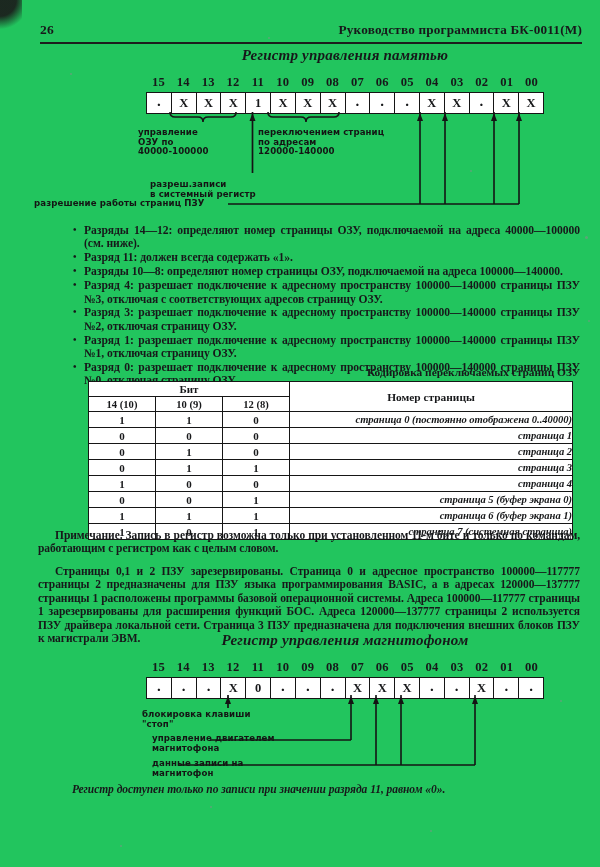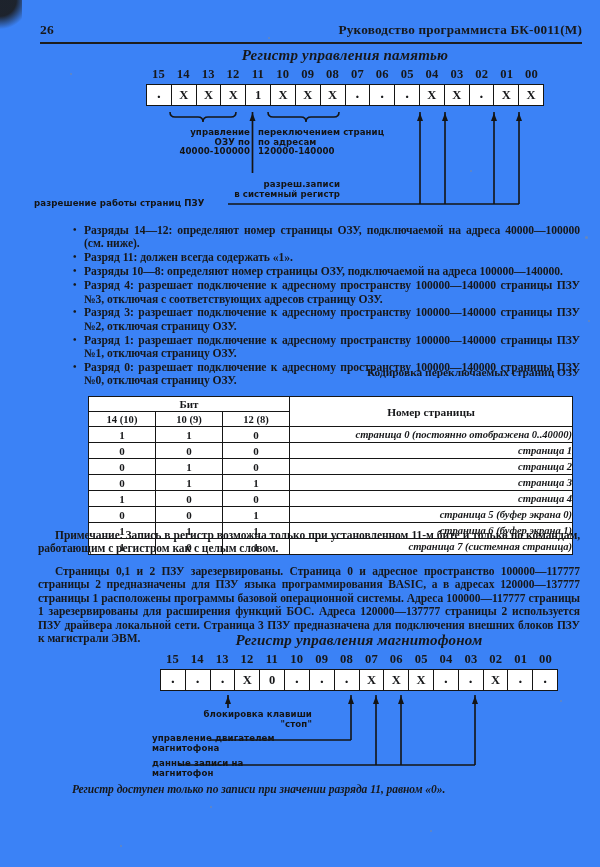--- a/index.html
+++ b/index.html
@@ -11,21 +11,21 @@
     width: 600px;
     height: 867px;
     position: relative;
     font-family: "Liberation Serif", "DejaVu Serif", serif;
     color: #17181a;
     overflow: hidden;
   }
   .page {
     position: absolute;
     inset: 0;
-    background: #3b82f6;
+    background: #22c55e;
   }
   
   .speck {
     position: absolute;
     background: #8d8d8d;
     border-radius: 50%;
     opacity: .55;
   }
   .scan-edge {
     position: absolute;
@@ -63,21 +63,21 @@
   
   .reg-title {
     text-align: center;
     font-style: italic;
     font-weight: bold;
     font-size: 15px;
     letter-spacing: .2px;
   }
   .bit-labels {
     display: flex;
-    margin: 3px auto 2px auto;
+    margin: 11px auto 2px auto;
     font-weight: bold;
     font-size: 12.6px;
   }
   .bit-labels span {
     flex: 1 1 0;
     text-align: center;
     letter-spacing: .2px;
   }
   .bit-row {
     display: flex;
@@ -107,21 +107,21 @@
   }
   .ann-text {
     position: absolute;
     font-family: "DejaVu Sans", "Liberation Sans", sans-serif;
     font-weight: bold;
     font-size: 8.6px;
     line-height: 9.6px;
     letter-spacing: .1px;
     color: #141414;
   }
-  .ann-text.center { text-align: right; }
+  .ann-text.center { text-align: left; }
 
   
   .bullets {
     position: absolute;
     left: 72px; right: 20px;
     font-size: 11.6px;
     line-height: 13.4px;
   }
   .bullets li {
     margin: 0 0 .5px 0;
@@ -297,21 +297,21 @@
         <li>Разряды 10—8: определяют номер страницы ОЗУ, подключаемой на адреса 100000—140000.</li>
         <li>Разряд 4: разрешает подключение к адресному пространству 100000—140000 страницы ПЗУ №3, отключая с соответствующих адресов страницу ОЗУ.</li>
         <li>Разряд 3: разрешает подключение к адресному пространству 100000—140000 страницы ПЗУ №2, отключая страницу ОЗУ.</li>
         <li>Разряд 1: разрешает подключение к адресному пространству 100000—140000 страницы ПЗУ №1, отключая страницу ОЗУ.</li>
         <li>Разряд 0: разрешает подключение к адресному пространству 100000—140000 страницы ПЗУ №0, отключая страницу ОЗУ.</li>
       </ul>
   </div>
 
   <div class="tbl-caption" style="top:366px;">Кодировка переключаемых страниц ОЗУ</div>
 
-  <table class="codes" style="left:88px; top:381px; width:485px;margin-top:15px;">
+  <table class="codes" style="left:88px; top:381px; width:485px;">
     <thead>
       <tr>
         <th class="bit-group" colspan="3">Бит</th>
         <th class="page-hdr" rowspan="2">Номер страницы</th>
       </tr>
       <tr id="tbl-subheader">
           <th class="sub" style="width: 66px;">14 (10)</th>
           <th class="sub" style="width: 66px;">10 (9)</th>
           <th class="sub" style="width: 66px;">12 (8)</th>
         </tr>
@@ -370,21 +370,21 @@
 
   <div class="para" style="top:529px;">
     <span class="ind"></span><b>Примечание.</b>
     <span>Запись в регистр возможна только при установленном 11-м бите и только по командам, работающим с регистром как с целым словом.</span>
   </div>
 
   <div class="para" style="top:565px;">
     <span class="ind"></span><span>Страницы 0,1 и 2 ПЗУ зарезервированы. Страница 0 и адресное пространство 100000—117777 страницы 2 предназначены для ПЗУ языка программирования BASIC, а в адресах 120000—137777 страницы 1 расположены программы базовой операционной системы. Адреса 100000—117777 страницы 1 зарезервированы для расширения функций БОС. Адреса 120000—137777 страницы 2 используется ПЗУ драйвера локальной сети. Страница 3 ПЗУ предназначена для подключения внешних блоков ПЗУ к магистрали ЭВМ.</span>
   </div>
 
-  <div style="position:absolute; left:160px; top:632px; width:398px;">
+  <div style="position:absolute; left:146px; top:632px; width:398px;">
     <div class="reg-title">Регистр управления магнитофоном</div>
     <div class="bit-labels" id="tape-bit-labels">
         <span>15</span>
         <span>14</span>
         <span>13</span>
         <span>12</span>
         <span>11</span>
         <span>10</span>
         <span>09</span>
         <span>08</span>

